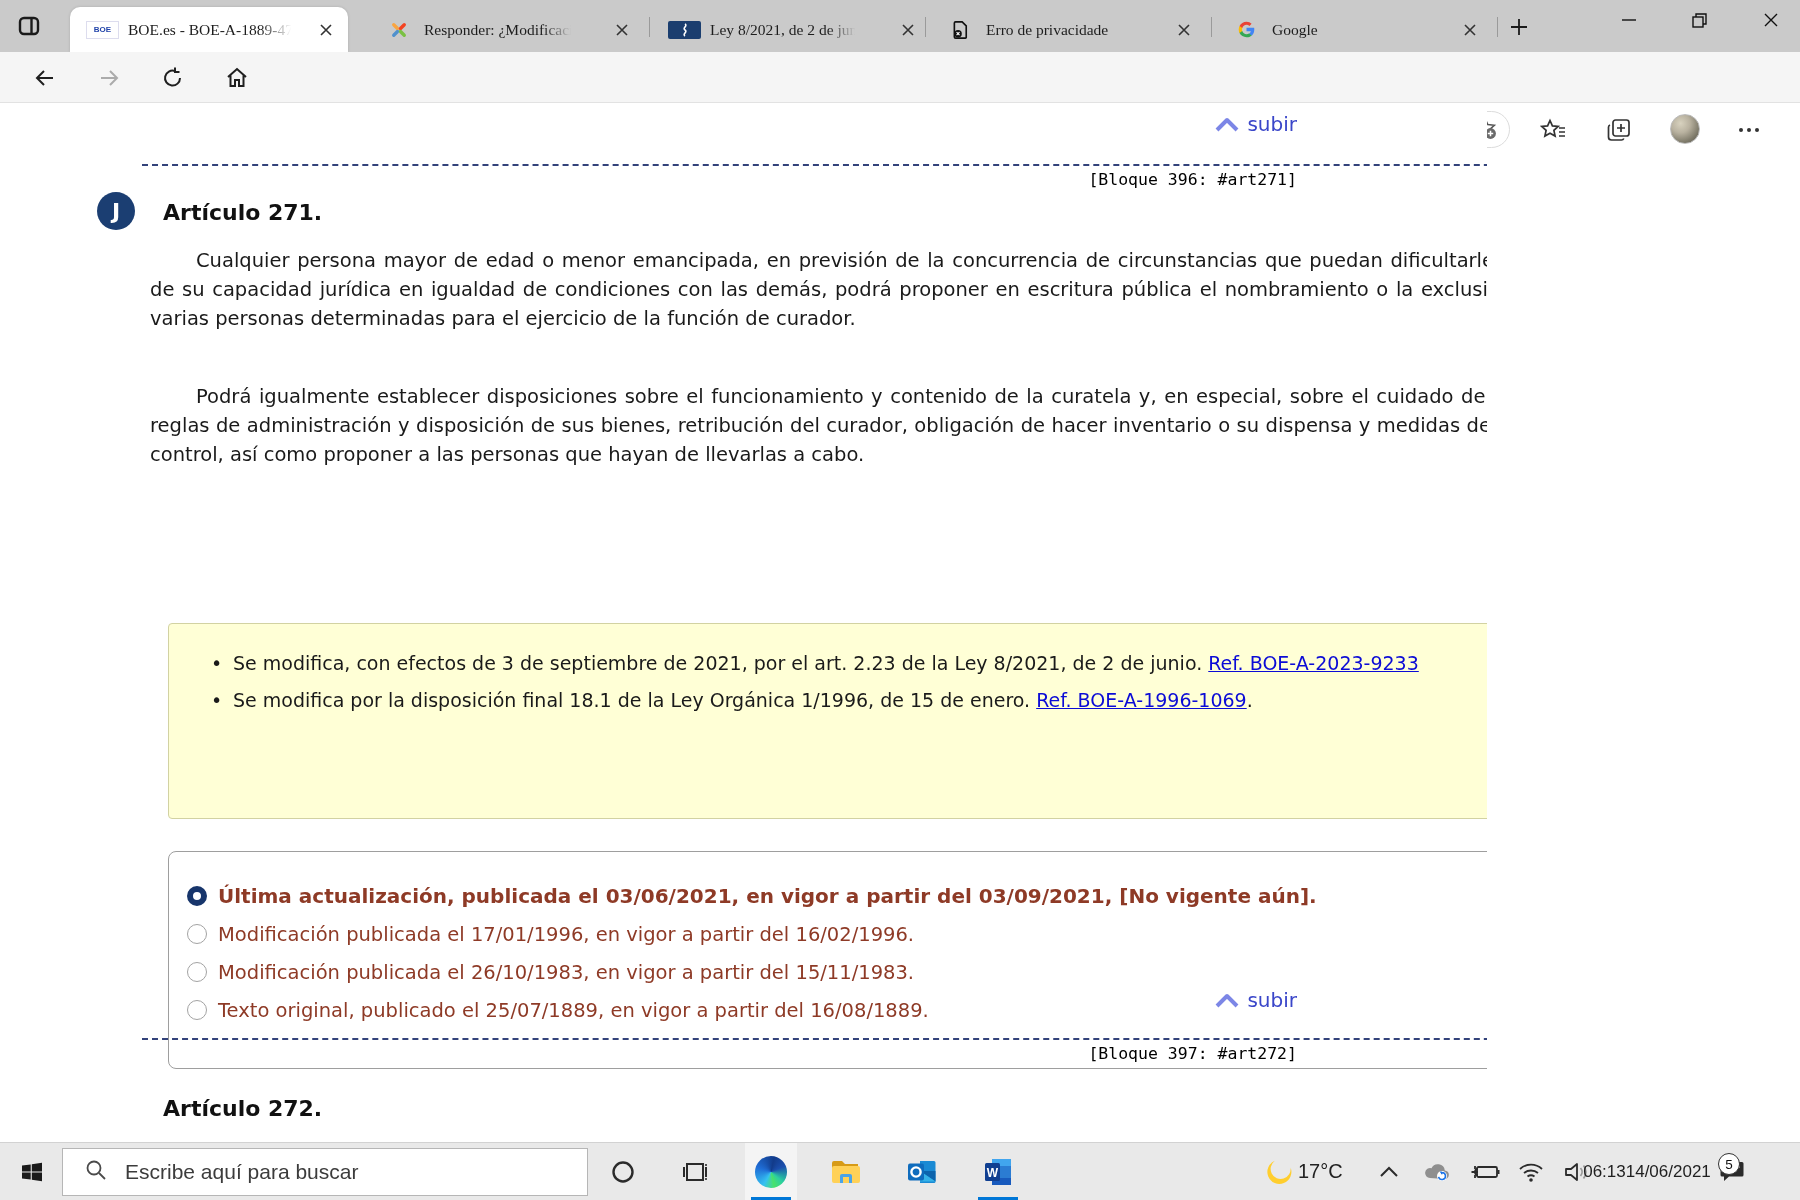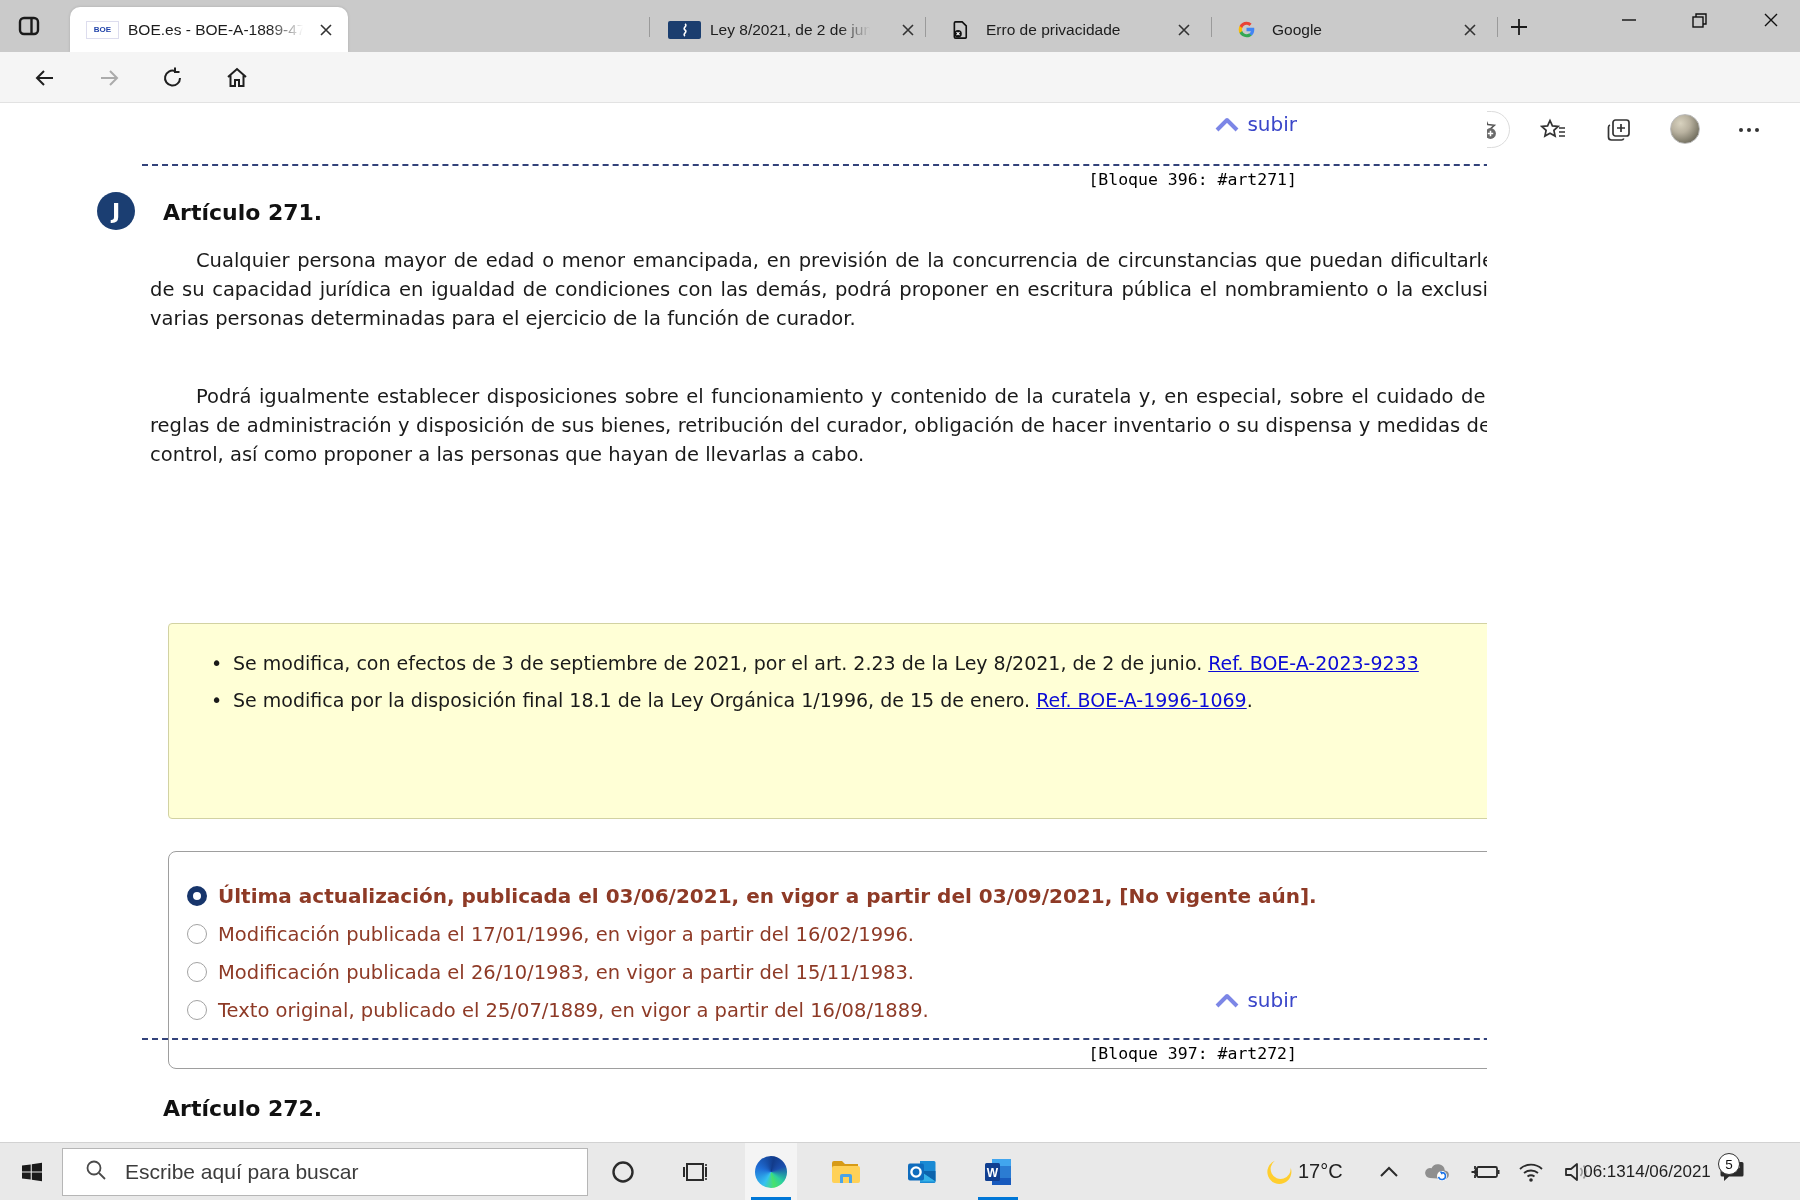--- a/index.html
+++ b/index.html
@@ -6,21 +6,21 @@
   html,body { width:1800px; height:1200px; overflow:hidden; background:#fff;
               font-family:"Liberation Sans", sans-serif; }
 
   
   #tabbar { position:absolute; left:0; top:0; width:1800px; height:52px; background:#cacaca; }
   .tab-actions { position:absolute; left:14px; top:11px; width:30px; height:30px; display:flex; align-items:center; justify-content:center; border-radius:6px; }
   .tab { position:absolute; top:7px; height:45px; display:flex; align-items:center; }
   .tab.active { background:#fff; border-radius:10px 10px 0 0; box-shadow:0 0 3px rgba(0,0,0,.15); }
   .tab .fav { width:33px; height:18px; margin-left:16px; flex:0 0 auto; display:flex; align-items:center; justify-content:center; }
   .tab .title { font-size:15.5px; color:#1d1d1d; margin-left:9px; white-space:nowrap; overflow:hidden; max-width:185px;
-      -webkit-mask-image:linear-gradient(90deg,#000 80%,transparent 99%); mask-image:linear-gradient(90deg,#000 80%,transparent 99%); }
+      -webkit-mask-image:linear-gradient(90deg,#000 80%,transparent 99%); mask-image:linear-gradient(90deg,#000 80%,transparent 99%);font-family:Liberation Serif, serif; }
   .tab .title.nofade { -webkit-mask-image:none; mask-image:none; }
   .tab .close { margin-left:auto; margin-right:12px; width:20px; height:20px; display:flex; align-items:center; justify-content:center; border-radius:4px; }
   .tab-divider { position:absolute; top:17px; width:1px; height:20px; background:#9a9a9a; }
   .newtab { position:absolute; top:14px; width:26px; height:26px; display:flex; align-items:center; justify-content:center; }
   .wincontrol { position:absolute; top:0; width:46px; height:40px; display:flex; align-items:center; justify-content:center; }
 
   
   #toolbar { position:absolute; left:0; top:52px; width:1800px; height:51px; background:#f5f5f5; border-bottom:1px solid #e2e2e2; }
   .navbtn { position:absolute; top:9px; width:34px; height:34px; display:flex; align-items:center; justify-content:center; border-radius:6px; }
   #urlbar { position:absolute; left:282px; top:59px; width:1228px; height:37px; background:#fff; border:1px solid #dcdcdc; border-radius:19px; display:flex; align-items:center; }
@@ -103,20 +103,36 @@
   <div class="tab active" style="left:70px;width:278px">
     <span class="fav" style="background:#fff;font-weight:bold;color:#2244aa;font-size:8px;letter-spacing:0;border:1px solid #dde;">BOE</span>
     <span class="title">BOE.es - BOE-A-1889-47</span>
     <span class="close">
         <svg width="12" height="12" viewBox="0 0 12 12">
           <path d="M1 1 L11 11 M11 1 L1 11" stroke="#333" stroke-width="1.6"></path>
         </svg>
       </span>
   </div>
 
+  <div class="tab" style="left:366px;width:278px">
+    <span class="fav">
+        <svg width="18" height="18" viewBox="0 0 24 24">
+          <line x1="5" y1="5" x2="10" y2="10" stroke="#f9a541" stroke-width="4.5" stroke-linecap="round"></line>
+          <line x1="19" y1="5" x2="14" y2="10" stroke="#f44321" stroke-width="4.5" stroke-linecap="round"></line>
+          <line x1="5" y1="19" x2="10" y2="14" stroke="#5091cd" stroke-width="4.5" stroke-linecap="round"></line>
+          <line x1="19" y1="19" x2="14" y2="14" stroke="#7ac143" stroke-width="4.5" stroke-linecap="round"></line>
+        </svg>
+      </span>
+    <span class="title">Responder: ¿Modificaci</span>
+    <span class="close">
+        <svg width="12" height="12" viewBox="0 0 12 12">
+          <path d="M1 1 L11 11 M11 1 L1 11" stroke="#333" stroke-width="1.6"></path>
+        </svg>
+      </span>
+  </div>
   <div class="tab-divider" style="left:649px"></div>
 
   <div class="tab" style="left:652px;width:278px">
     <span class="fav" style="background:#1b3e6f;border-radius:2px;">
         <svg width="12" height="14" viewBox="0 0 12 14">
           <path d="M6 1 C9 3 3 5 6 7 C9 9 3 11 6 13" fill="none" stroke="#fff" stroke-width="1.6"></path>
         </svg>
       </span>
     <span class="title">Ley 8/2021, de 2 de jun</span>
     <span class="close">

